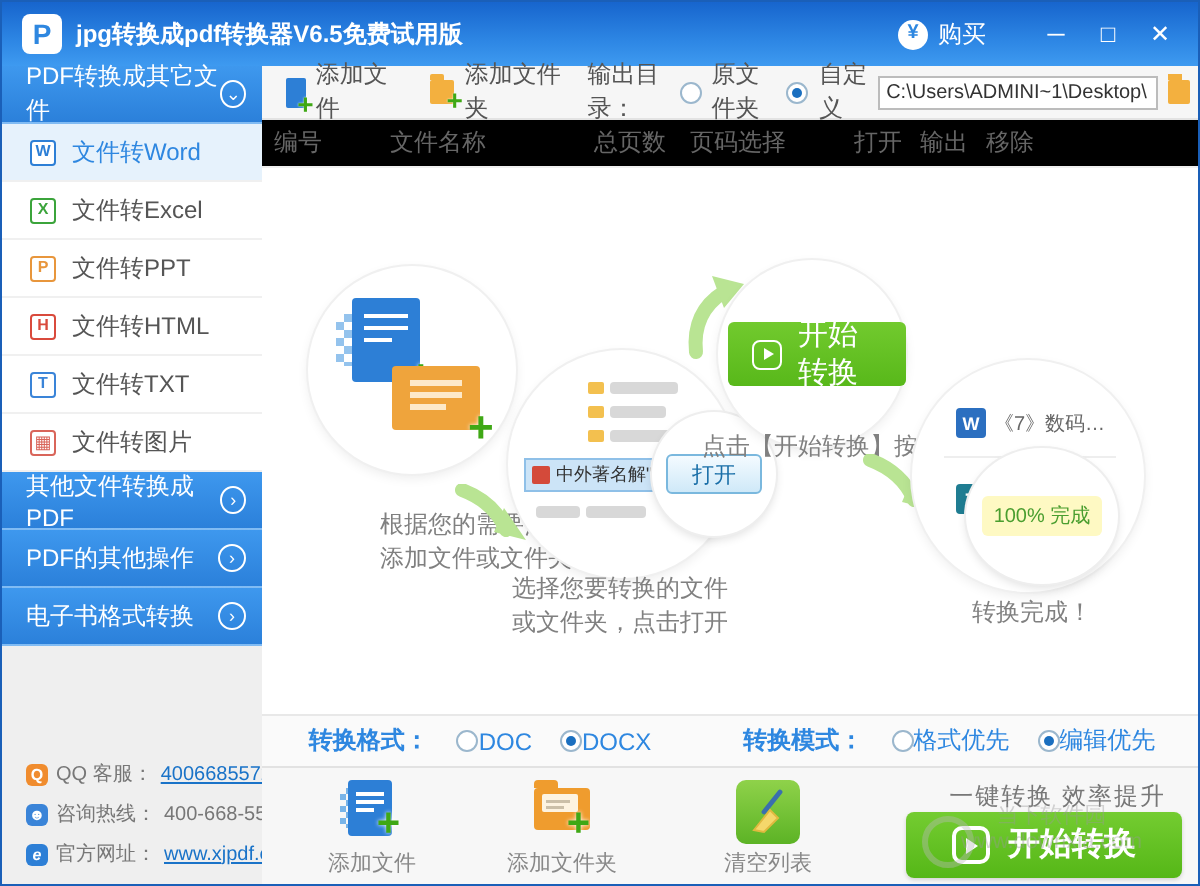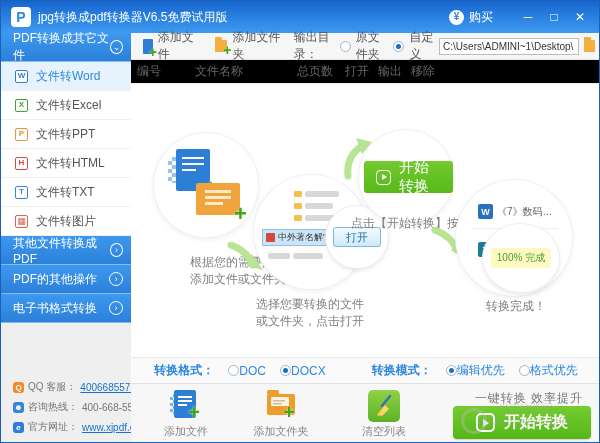--- a/index.html
+++ b/index.html
@@ -6,21 +6,21 @@
   html,body { width:600px; height:443px; }
   body { font-family:"Liberation Sans","DejaVu Sans",sans-serif; font-size:12px; color:#444; background:#fff; overflow:hidden; }
   #window { position:relative; width:600px; height:443px; border:1px solid #1a5fb8; overflow:hidden; }
 
   
   .titlebar { position:absolute; left:0; top:0; width:600px; height:32px;
     background:linear-gradient(180deg,#1765cd 0%,#2d86e4 60%,#3e9af0 100%);
     display:flex; align-items:center; color:#fff; }
   .logo { width:20px; height:20px; background:#fff; border-radius:4px; margin-left:10px;
     color:#2e87e0; font-weight:bold; font-size:14px; display:flex; align-items:center; justify-content:center; }
-  .win-title { margin-left:7px; font-size:12px; color:#fff; }
+  .win-title { margin-left:7px; font-size:12px; color:#fff;font-weight:bold; }
   .tb-actions { margin-left:auto; display:flex; align-items:center; gap:18px;flex-direction:column; }
   .tb-action { display:flex; align-items:center; gap:5px; cursor:pointer; font-size:12px; }
   .circ-ic { width:15px; height:15px; background:#fff; border-radius:50%; color:#2e87e0;
     font-size:10px; font-weight:bold; display:flex; align-items:center; justify-content:center; line-height:1; }
   .grid-ic { width:14px; height:14px; display:grid; grid-template-columns:6px 6px; grid-template-rows:6px 6px; gap:2px; }
   .grid-ic i { background:#fff; border-radius:1px; }
   .win-ctrls { display:flex; align-items:center; margin-left:22px; margin-right:8px; }
   .win-btn { width:26px; height:22px; display:flex; align-items:center; justify-content:center;
     color:#fff; font-size:12px; cursor:pointer; }
 
@@ -282,20 +282,21 @@
         <span>自定义</span>
         <input class="path-input" value="C:\Users\ADMINI~1\Desktop\" style="">
         <span class="folder-pick"></span>
       </div>
     </div>
 
     <div class="thead">
       <div class="th" style="width:58px">编号</div>
       <div class="th" style="width:102px">文件名称</div>
       <div class="th" style="width:48px">总页数</div>
+      <div class="th" style="width:82px">页码选择</div>
       <div class="th" style="width:33px">打开</div>
       <div class="th" style="width:33px">输出</div>
       <div class="th" style="width:30px">移除</div>
     </div>
 
     <div class="canvas">
 
       <div class="circle" style="left:23px;top:49px;width:104px;height:104px">
         <span class="checker" style="left:14px;top:24px"></span>
         <div class="doc-big" style="left:22px;top:16px"></div>
@@ -331,21 +332,21 @@
           <span>中外著名解".pdf"</span>
         </div>
         <div class="dlg-row" style="left:14px;top:78px">
             <span class="blur-bar" style="width:22px"></span>
             <span class="blur-bar" style="width:30px"></span>
           </div>
       </div>
       <div class="open-circle" style="left:195px;top:122px;width:62px;height:62px">
         <div class="open-btn">打开</div>
       </div>
-      <div class="cap" style="left:93px;top:212px;width:172px">
+      <div class="cap" style="left:93px;top:202px;width:172px">
         <div>选择您要转换的文件</div>
         <div>或文件夹，点击打开</div>
       </div>
 
       <svg class="arrow" style="left:211px;top:52px" width="30" height="44" viewBox="0 0 30 44">
         <path d="M6 40 q-2 -20 14 -30" stroke="#b9e493" stroke-width="7" fill="none" stroke-linecap="round"></path>
         <polygon points="14 2 30 6 20 18" fill="#b9e493"></polygon>
       </svg>
 
       <div class="circle" style="left:228px;top:46px;width:94px;height:94px">
@@ -386,26 +387,26 @@
         <span class="radio"></span>
           <span>DOC</span>
       </span>
       <span class="opt">
         <span class="radio checked"></span>
           <span>DOCX</span>
       </span>
       <span style="width:18px"></span>
       <span class="opt-label">转换模式：</span>
       <span class="opt">
+        <span class="radio"></span>
+          <span>格式优先</span>
+      </span>
+      <span class="opt">
         <span class="radio checked"></span>
           <span>编辑优先</span>
-      </span>
-      <span class="opt">
-        <span class="radio"></span>
-          <span>格式优先</span>
       </span>
     </div>
 
     <div class="bottombar">
       <div class="bb-item" style="left:20px;top:2px">
         <div class="bb-ic">
           <span class="bb-check"></span>
             <span class="bb-file"></span>
             <span class="bb-plus">+</span>
         </div>

